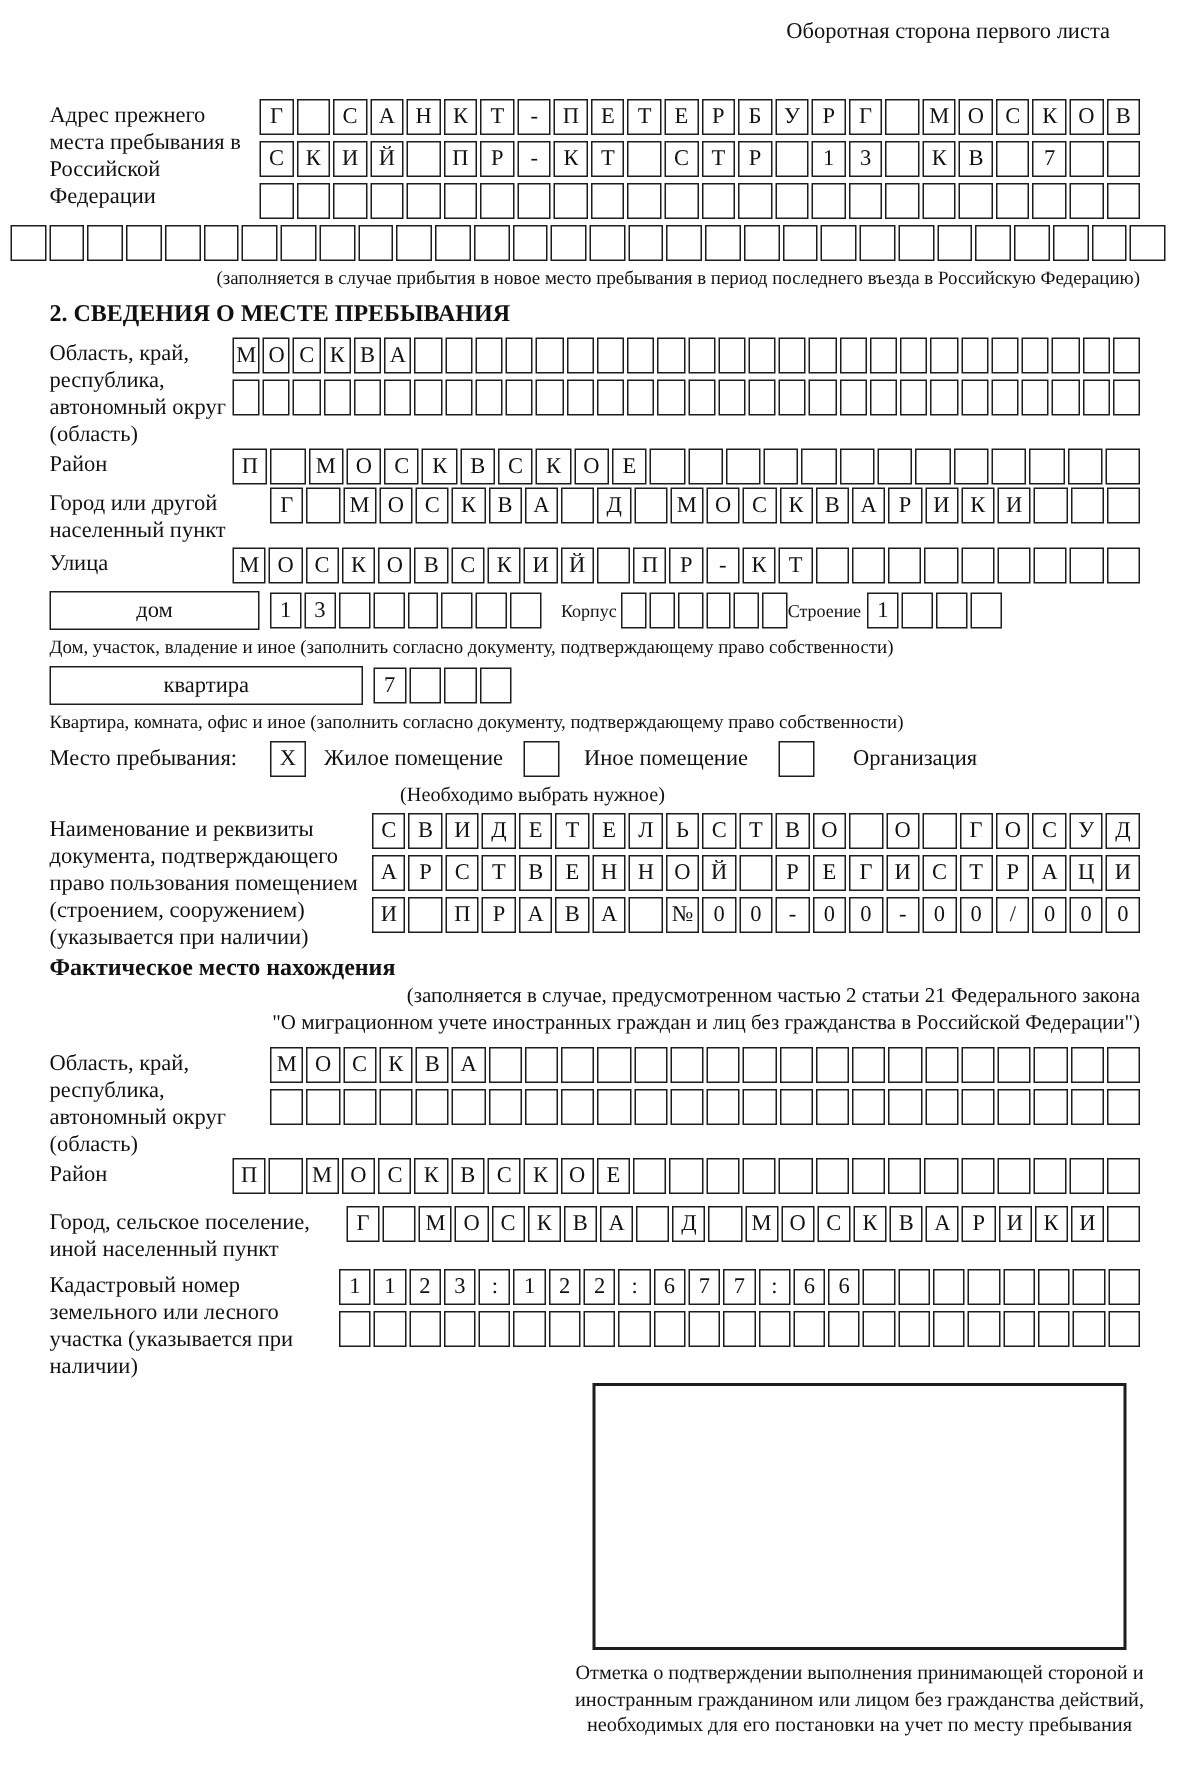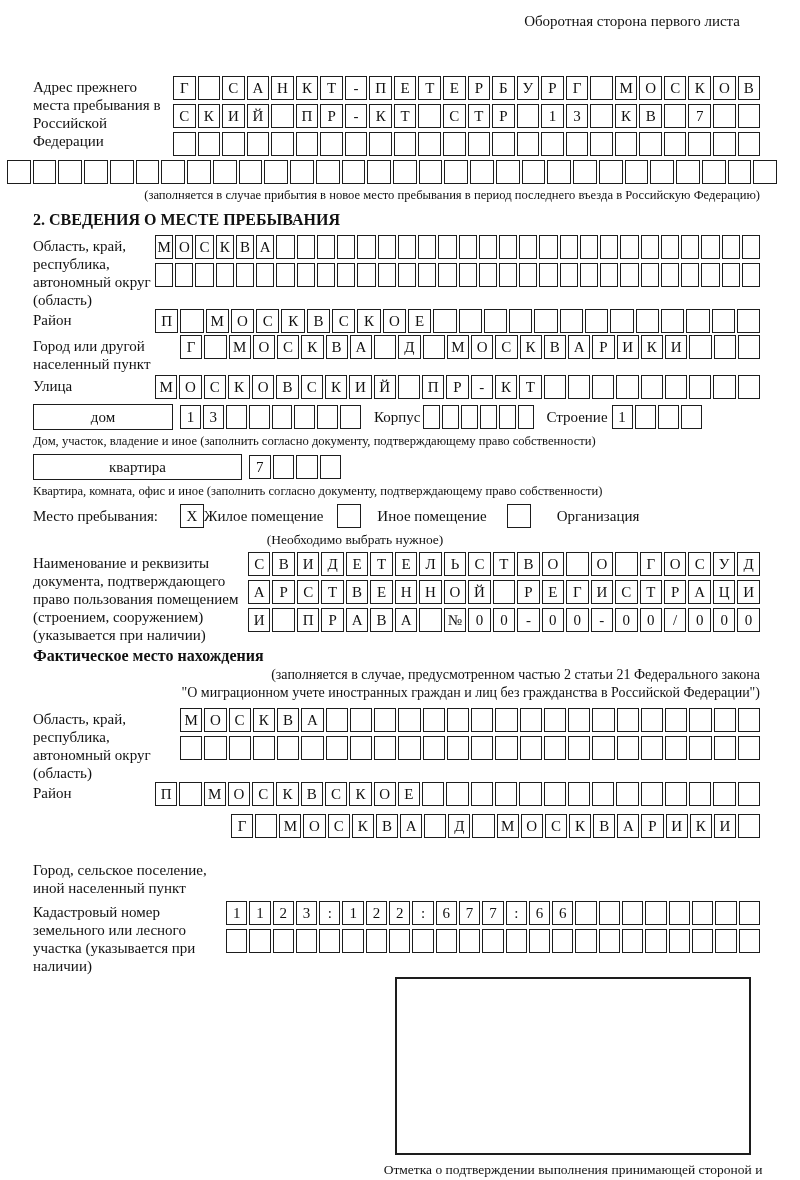--- a/index.html
+++ b/index.html
@@ -4,61 +4,61 @@
 <style>
   html,body{margin:0;padding:0;background:#fff;}
   body{width:800px;height:1180px;overflow:hidden;font-family:"Liberation Serif",serif;color:#111;}
   .page{box-sizing:border-box;width:800px;height:1180px;padding:12px 40px 16px 33px;position:relative;}
 
   .corner-note{text-align:right;font-size:15px;line-height:18px;padding-right:20px;}
 
   .field{display:flex;align-items:flex-start;}
   .label{font-size:15px;line-height:18px;flex-shrink:0;padding-top:2px;}
   .lw140{width:140px;} .lw122{width:122px;} .lw147{width:147px;} .lw215{width:215px;}
-  .lw198{width:198px;margin-top:45px;} .lw193{width:193px;}
+  .lw198{width:198px;} .lw193{width:193px;}
   .rows{flex:1;display:flex;flex-direction:column;gap:4px;min-width:0;}
 
   .cells{display:flex;gap:2px;flex:1;min-width:0;}
   .cell{flex:1;height:24px;border:1.6px solid #1d1d1d;box-sizing:border-box;display:flex;
         align-items:center;justify-content:center;font-size:15px;background:#fff;}
   .fullrow{margin-left:-26px;width:770px;flex:none;margin-top:4px;}
 
   .note{font-size:12.6px;line-height:15px;margin-top:4px;}
   .center{text-align:right;}
   .section-title{font-weight:bold;font-size:16px;line-height:20px;margin-top:7px;}
 
   .mt5{margin-top:5px;} .mt4{margin-top:4px;} .mt2{margin-top:2px;} .mt6{margin-top:6px;} .mt8{margin-top:8px;}
 
   .house-row{display:flex;align-items:center;margin-top:5px;}
   .wide-box{height:26px;border:1.6px solid #1d1d1d;box-sizing:border-box;display:flex;
             align-items:center;justify-content:center;font-size:15px;flex-shrink:0;}
   .hbox{width:140px;} .abox{width:209px;}
-  .inline-label{font-size:15px;flex-shrink:0;}
+  .inline-label{font-size:12px;flex-shrink:0;}
   .wcells{flex:none;}
   .w181{width:181px;} .w111{width:111px;} .w90{width:90px;} .w92{width:92px;}
-  .g7{margin-left:7px;} .g13{margin-left:13px;} .g3{margin-left:3px;} .g12{margin-left:12px;} .g4{margin-left:4px;}
+  .g7{margin-left:7px;} .g13{margin-left:13px;} .g3{margin-left:3px;} .g12{} .g4{margin-left:4px;}
 
   .stay-row{display:flex;align-items:center;margin-top:5px;font-size:15px;}
   .checkbox{width:24px;height:24px;border:1.6px solid #1d1d1d;box-sizing:border-box;display:flex;
             align-items:center;justify-content:center;font-size:15px;flex-shrink:0;}
   .stay-note{width:220px;margin-left:212px;text-align:center;font-size:13.5px;line-height:16px;margin-top:4px;}
 
   .fact-note{font-size:14px;line-height:18px;text-align:right;}
 
   .stamp{width:356px;height:178px;border:2px solid #1d1d1d;box-sizing:border-box;margin-left:362px;margin-top:2px;}
   .stamp-note{width:400px;margin-left:340px;text-align:center;font-size:13.5px;line-height:17.5px;margin-top:6px;}
 </style>
 </head>
 <body>
 
 <div class="page">
 
   <div class="corner-note">Оборотная сторона первого листа</div>
 
-  <div class="field" style="margin-top:46px;">
+  <div class="field" style="margin-top:36px;">
     <div class="label lw140">Адрес прежнего места пребывания в Российской Федерации</div>
     <div class="rows">
       <div class="cells">
           <span class="cell">Г</span>
           <span class="cell"></span>
           <span class="cell">С</span>
           <span class="cell">А</span>
           <span class="cell">Н</span>
           <span class="cell">К</span>
           <span class="cell">Т</span>
@@ -369,21 +369,21 @@
         <span class="cell"></span>
         <span class="cell"></span>
         <span class="cell"></span>
       </div>
   </div>
   <div class="note">Квартира, комната, офис и иное (заполнить согласно документу, подтверждающему право собственности)</div>
 
   <div class="stay-row">
     <span>Место пребывания:</span>
     <span class="checkbox" style="margin-left:22px;">X</span>
-    <span style="">Жилое помещение</span>
+    <span style="margin-left:12px;">Жилое помещение</span>
     <span class="checkbox" style="margin-left:14px;"></span>
     <span style="margin-left:16px;">Иное помещение</span>
     <span class="checkbox" style="margin-left:20px;"></span>
     <span style="margin-left:26px;">Организация</span>
   </div>
   <div class="stay-note">(Необходимо выбрать нужное)</div>
 
   <div class="field mt4">
     <div class="label lw215">Наименование и реквизиты документа, подтверждающего право пользования помещением (строением, сооружением) (указывается при наличии)</div>
     <div class="rows">

